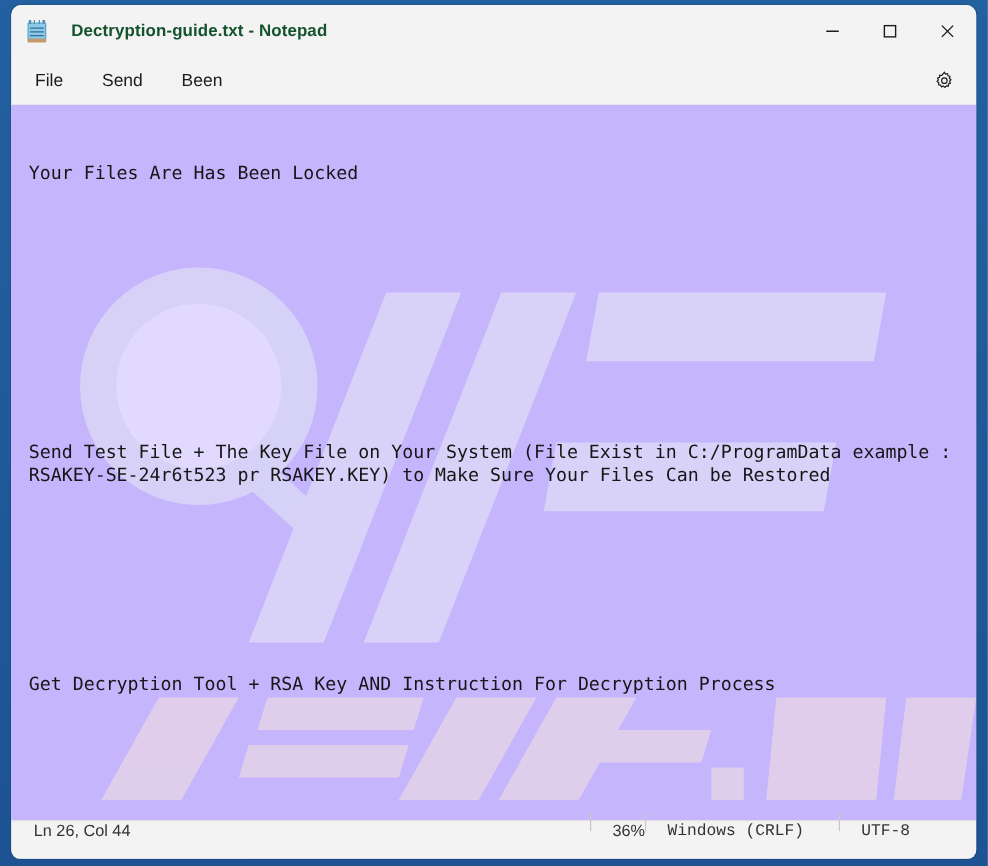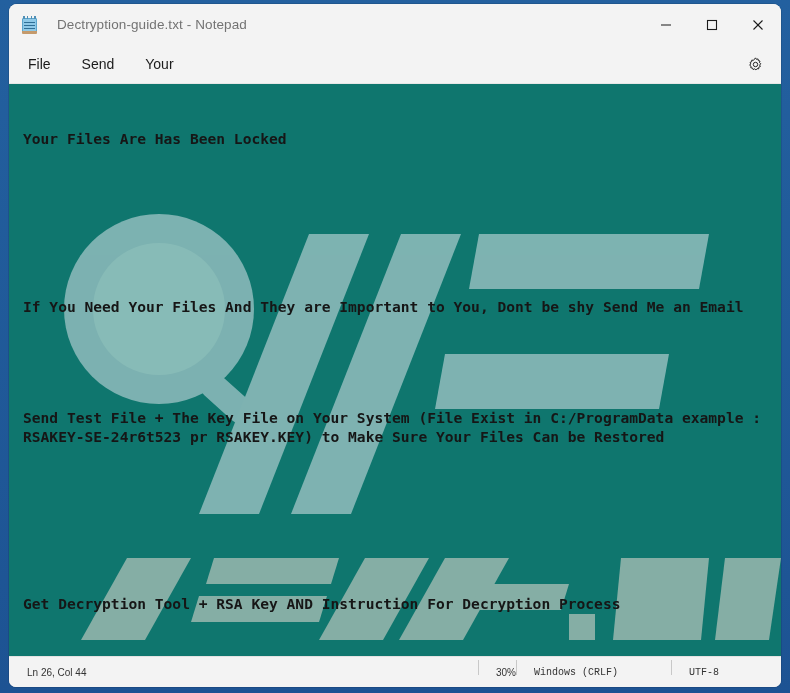--- a/index.html
+++ b/index.html
@@ -89,23 +89,24 @@
     justify-content: space-between;
   }
   #app-icon .pad-rings i {
     display: block;
     width: 1.5px; height: 3.5px;
     background: #4f8fb5;
   }
   #title-text {
     margin-left: 18px;
     font-size: 13.5px;
-    color: #737373;
+    color: #14532d;
     letter-spacing: 0.1px;
     white-space: nowrap;
+    font-weight: bold;
   }
   #window-controls {
     position: absolute;
     right: 0; top: 0;
     height: 41px;
     display: flex;
   }
   .wc-btn {
     width: 46px;
     height: 41px;
@@ -140,23 +141,22 @@
     width: 32px; height: 30px;
     display: flex;
     align-items: center;
     justify-content: center;
   }
 
   
   #editor {
     flex: 1 1 auto;
     position: relative;
-    background: #0f766e;
+    background: #c4b5fd;
     overflow: hidden;
-    font-weight: bold;
   }
   #watermark {
     position: absolute;
     left: 0; top: 0;
     width: 772px;
     height: 576px;
     pointer-events: none;
     user-select: none;
   }
   #text-area {
@@ -180,22 +180,22 @@
     height: 18.6px;
   }
 
   
   #statusbar {
     height: 30px;
     min-height: 30px;
     background: #f3f3f3;
     border-top: 1px solid #e2e2e2;
     display: flex;
-    align-items: center;
-    font-size: 10px;
+    align-items: flex-start;
+    font-size: 13px;
     color: #333333;
   }
   #status-position {
     margin-left: 18px;
     white-space: nowrap;
   }
   .status-cell {
     position: relative;
     padding-left: 18px;
     white-space: nowrap;
@@ -258,21 +258,21 @@
             <line x1="1.5" y1="1.5" x2="10.5" y2="10.5" stroke="#1b1b1b" stroke-width="1.1"></line>
             <line x1="10.5" y1="1.5" x2="1.5" y2="10.5" stroke="#1b1b1b" stroke-width="1.1"></line>
           </svg>
         </div>
       </div>
     </div>
 
     <div id="menubar">
       <div class="menu-item">File</div>
       <div class="menu-item">Send</div>
-      <div class="menu-item">Your</div>
+      <div class="menu-item">Been</div>
       <div id="settings-btn">
         <svg width="17" height="17" viewBox="0 0 20 20" aria-hidden="true">
           <g fill="none" stroke="#1b1b1b" stroke-width="1.1">
             <circle cx="10" cy="10" r="2.6"></circle>
             <path d="M10 2.2l1.05 1.7 1.95-.45.35 1.97 1.95.5-.6 1.9 1.5 1.3-1.35 1.5 .85 1.8-1.85.75-.1 2-1.95-.3-1.25 1.6-1.5-1.35-1.8.9-.75-1.86-2-.2 .25-1.95-1.65-1.2 1.3-1.5-.8-1.82 1.88-.7 .15-2 1.95.35z"></path>
           </g>
         </svg>
       </div>
     </div>
 
@@ -304,21 +304,20 @@
             <polygon points="636,500 676,500 670,530 630,530"></polygon>
             <polygon points="716,474 772,474 760,556 706,556"></polygon>
           </g>
         </g>
       </svg>
 
       <div id="text-area">
         <div class="txt-line">Your Files Are Has Been Locked</div>
         <div class="blank-line"></div>
         <div class="blank-line"></div>
-        <div class="txt-line">If You Need Your Files And They are Important to You, Dont be shy Send Me an Email</div>
         <div class="blank-line"></div>
         <div class="txt-line">Send Test File + The Key File on Your System (File Exist in C:/ProgramData example : RSAKEY-SE-24r6t523 pr RSAKEY.KEY) to Make Sure Your Files Can be Restored</div>
         <div class="blank-line"></div>
         <div class="blank-line"></div>
         <div class="txt-line">Get Decryption Tool + RSA Key AND Instruction For Decryption Process</div>
         
         
         
         
         
@@ -333,21 +332,21 @@
         
         
         
       </div>
 
     </div>
 
     <div id="statusbar">
       <div id="status-position">Ln 26, Col 44</div>
       <div id="status-zoom">
-        <span class="status-cell">30%</span>
+        <span class="status-cell">36%</span>
       </div>
       <div id="status-eol-wrap">
         <span class="status-cell">Windows (CRLF)</span>
       </div>
       <div id="status-enc-wrap">
         <span class="status-cell">UTF-8</span>
       </div>
     </div>
 
   </div>

